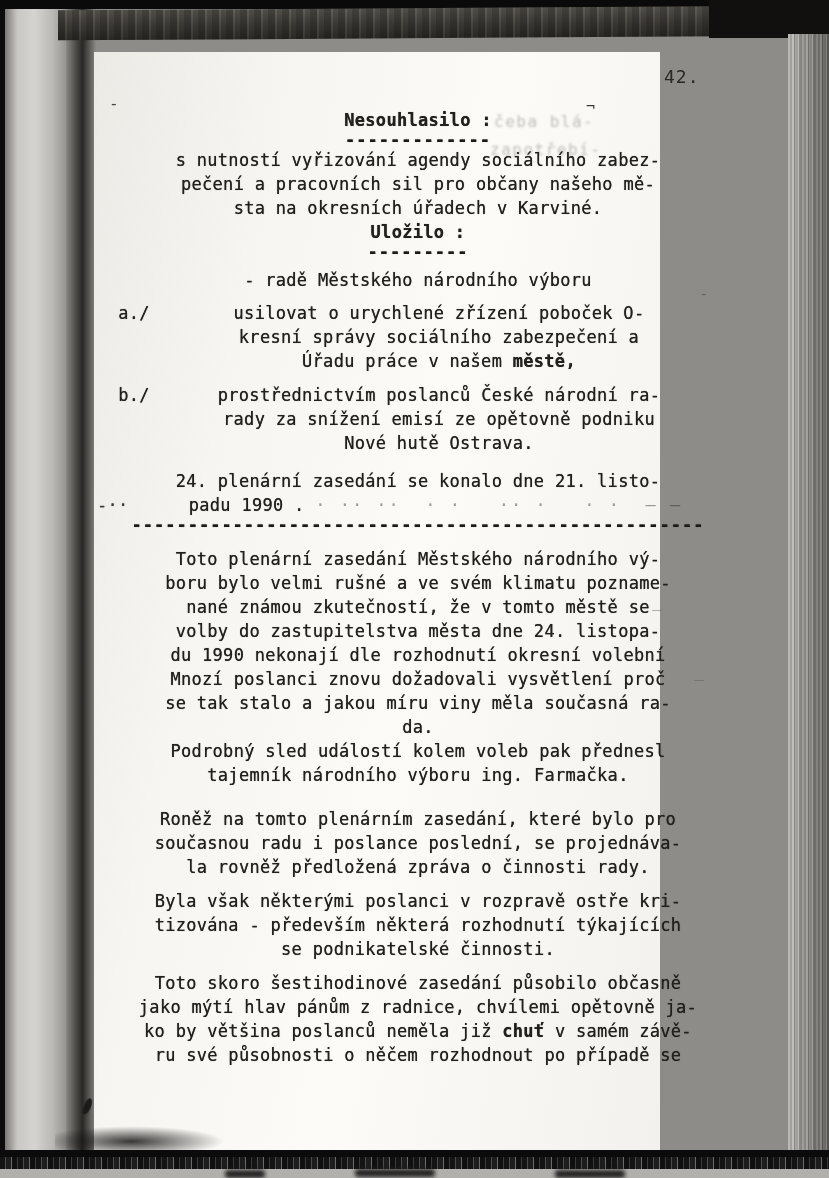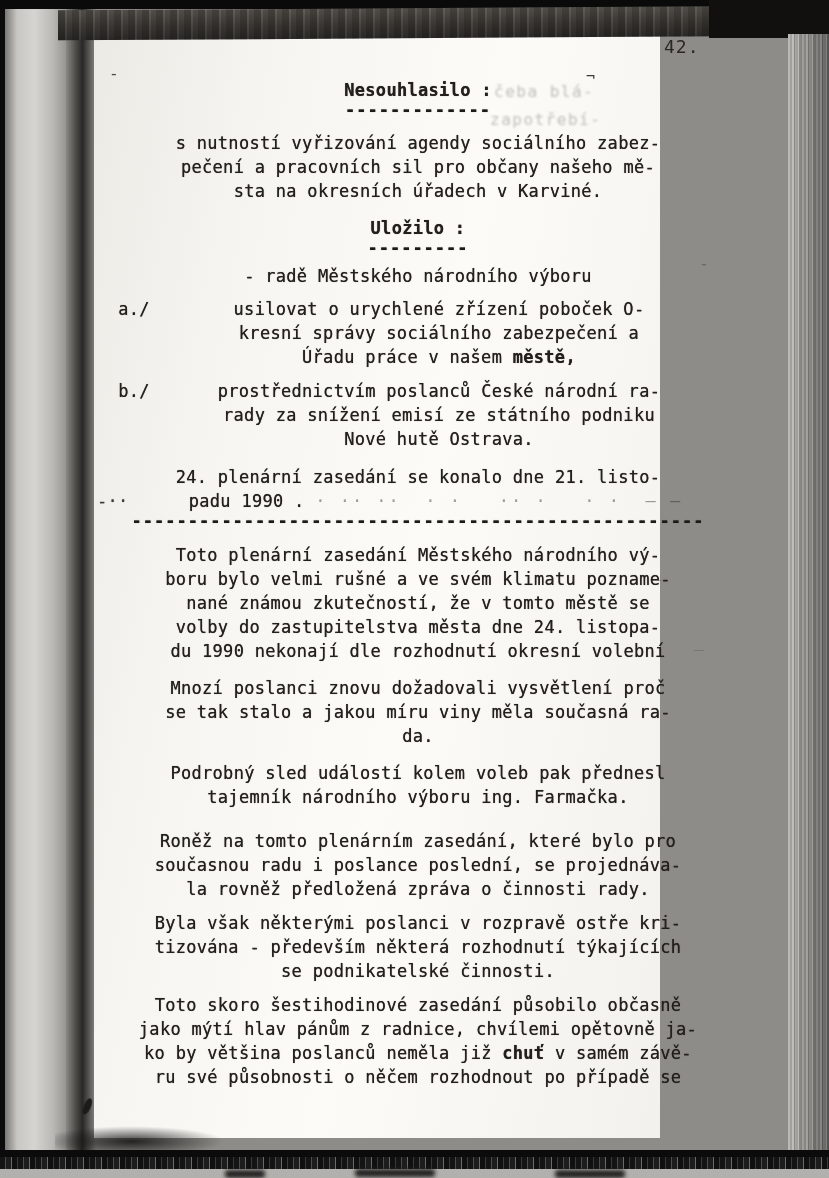--- a/index.html
+++ b/index.html
@@ -7,21 +7,21 @@
         font-family:"DejaVu Sans Mono","Liberation Mono",monospace;}
 
   
   .edge-left-black{position:absolute;left:0;top:0;width:5px;height:100%;background:#0c0c0c;}
   .spine{position:absolute;left:5px;top:0;width:61px;height:100%;
          background:linear-gradient(90deg,#7a7875 0,#c9c7c4 20%,#d6d4d1 48%,#bbb9b6 78%,#979592 100%);}
   .fold{position:absolute;left:66px;top:0;width:30px;height:100%;
         background:linear-gradient(90deg,#8a8885 0,#4a4845 35%,#2a2826 55%,#6a6865 85%,#8d8b88 100%);}
 
   
-  .page{position:absolute;left:94px;top:22px;width:566px;height:1116px;
+  .page{position:absolute;left:94px;top:52px;width:566px;height:1116px;
         background:linear-gradient(100deg,#eceae5 0%,#f6f5f1 25%,#fcfbf8 55%,#f3f1ed 100%);}
 
   
   .top-black{position:absolute;left:0;top:0;width:100%;height:9px;background:#0a0a0a;}
   .top-band{position:absolute;left:58px;right:0;top:8px;height:30px;transform:skewY(-.35deg);
         background:linear-gradient(180deg,#5a5751 0%,#403d38 55%,#2e2c29 100%);}
   .top-band:after{content:"";position:absolute;inset:0;
         background:repeating-linear-gradient(90deg,rgba(0,0,0,.25) 0 7px,rgba(255,255,255,.05) 7px 9px,rgba(0,0,0,.1) 9px 14px);}
   .top-right-dark{position:absolute;right:0;top:0;width:120px;height:38px;background:#12100e;}
 
@@ -43,21 +43,21 @@
   .sm3{left:555px;top:1170px;width:70px;}
   .blot-comma{position:absolute;left:84px;top:1098px;width:7px;height:17px;background:#1c1b1a;
         border-radius:60% 40% 70% 30%;transform:rotate(16deg);filter:blur(.4px);}
 
   
   .text-col{position:absolute;left:19px;top:56px;width:610px;color:#23201c;
         font-size:17px;line-height:24px;letter-spacing:.3px;
         text-shadow:0 0 .7px rgba(25,22,18,.8);text-align:center;}
   .ln{white-space:pre;}
   .u{font-weight:bold;line-height:16px;letter-spacing:1px;color:#1d1b18;}
-  .mt-para{margin-top:13px;}
+  .mt-para{}
   .mt-14{margin-top:14px;}
   .mt-11{margin-top:20px;}
   .mt-10{margin-top:10px;}
   .mt-9{margin-top:9px;}
   .mt-8{margin-top:8px;}
   .mt-16{margin-top:14px;}
   .item{display:flex;}
   .item .label{width:42px;flex:none;}
   .item .lines{flex:1;}
   .indent2{padding-left:35px;position:relative;}
@@ -118,21 +118,21 @@
           <div class="ln">usilovat o urychlené zřízení poboček O-</div>
           <div class="ln">kresní správy sociálního zabezpečení a</div>
           <div class="ln"><span>Úřadu práce v našem </span><span class="b">městě,</span></div>
         </div>
       </div>
 
       <div class="item mt-10">
         <div class="label ln">b./</div>
         <div class="lines">
           <div class="ln">prostřednictvím poslanců České národní ra-</div>
-          <div class="ln">rady za snížení emisí ze státního podniku</div>
+          <div class="ln">rady za snížení emisí ze opětovně podniku</div>
           <div class="ln">Nové hutě Ostrava.</div>
         </div>
       </div>
 
       <div class="mt-16">
         <div class="ln">24. plenární zasedání se konalo dne 21. listo-</div>
         <div class="ln indent2"><span class="pre-dash">-··</span><span>padu 1990 .</span> <span class="faint">· ·· ··  · ·   ·· ·   · ·  – —</span></div>
         <div class="ln u">---------------------------------------------------</div>
       </div>
 

